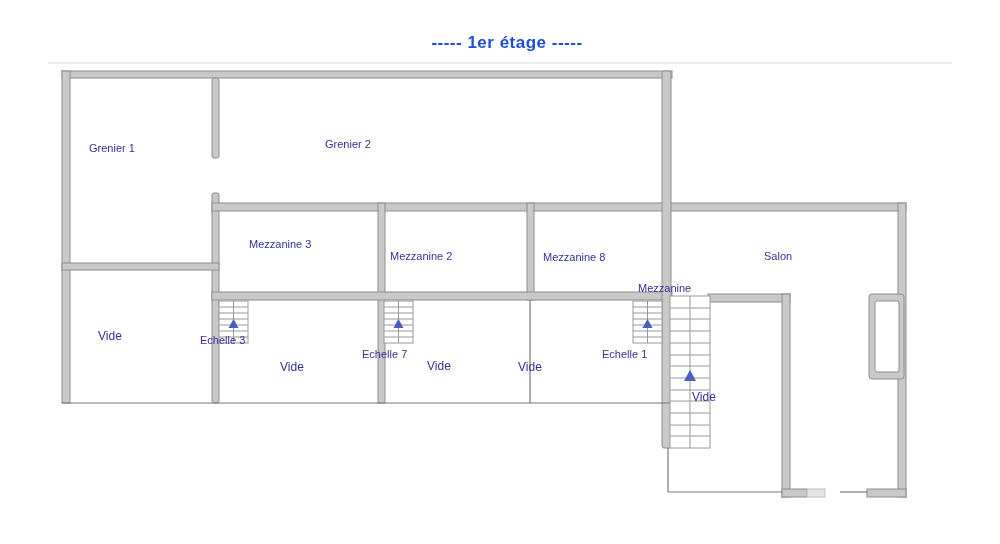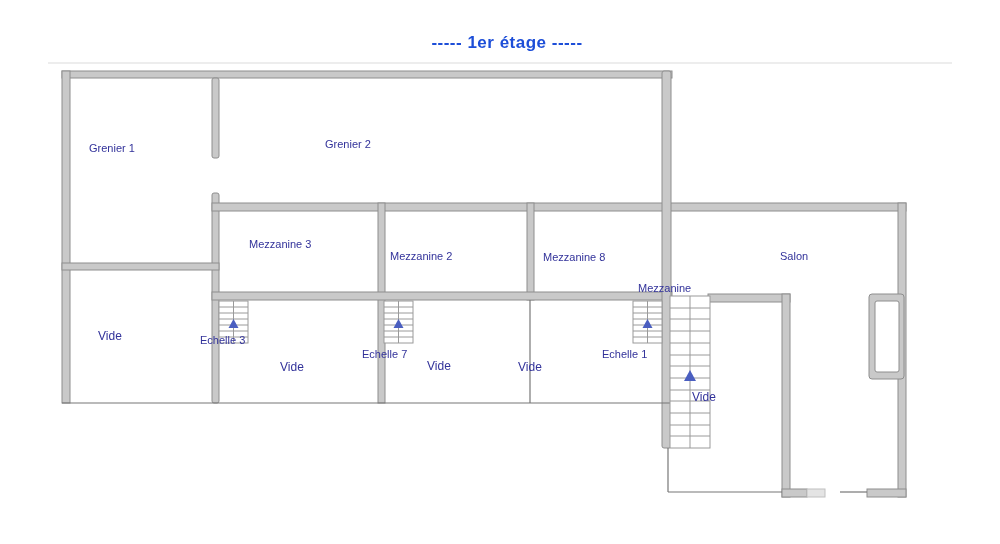--- a/index.html
+++ b/index.html
@@ -128,21 +128,21 @@
     <polygon points="647.5,319 642.5,328 652.5,328" fill="#4a5ec0"></polygon>
   </svg>
 
   <div class="title">----- 1er étage -----</div>
 
   <div class="lbl" style="left:89px;top:142px;">Grenier 1</div>
   <div class="lbl" style="left:325px;top:138px;">Grenier 2</div>
   <div class="lbl" style="left:249px;top:238px;">Mezzanine 3</div>
   <div class="lbl" style="left:390px;top:250px;">Mezzanine 2</div>
   <div class="lbl" style="left:543px;top:251px;">Mezzanine 8</div>
-  <div class="lbl" style="left:780px;top:250px;">Salon</div>
+  <div class="lbl" style="left:764px;top:250px;">Salon</div>
   <div class="lbl" style="left:638px;top:282px;">Mezzanine</div>
   <div class="lbl" style="left:200px;top:334px;">Echelle 3</div>
   <div class="lbl" style="left:362px;top:348px;">Echelle 7</div>
   <div class="lbl" style="left:602px;top:348px;">Echelle 1</div>
   <div class="lbl small" style="left:98px;top:330px;">Vide</div>
   <div class="lbl small" style="left:280px;top:361px;">Vide</div>
   <div class="lbl small" style="left:427px;top:360px;">Vide</div>
   <div class="lbl small" style="left:518px;top:361px;">Vide</div>
   <div class="lbl small" style="left:692px;top:391px;">Vide</div>
 

